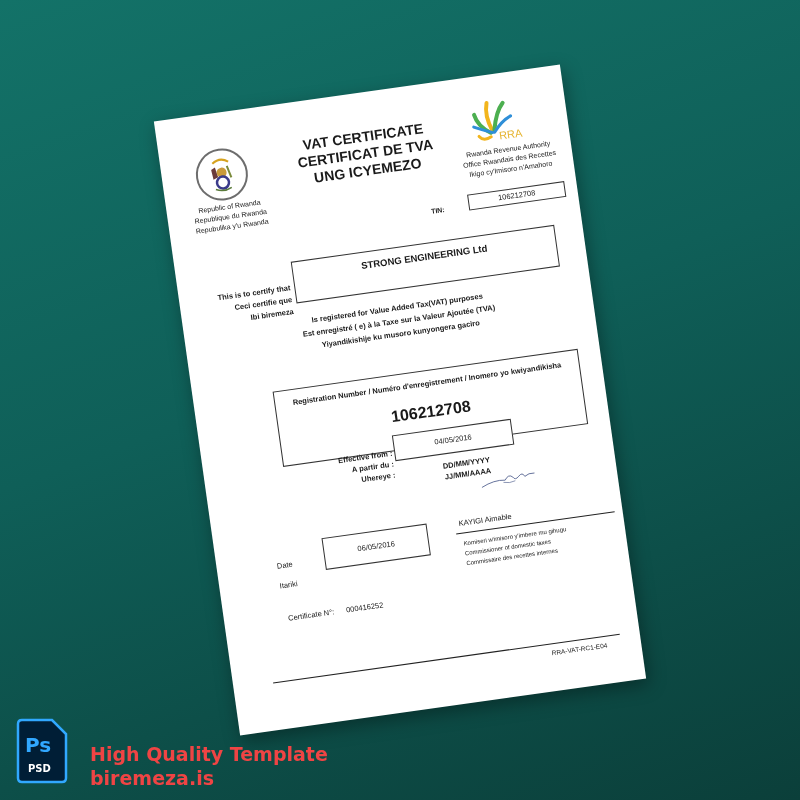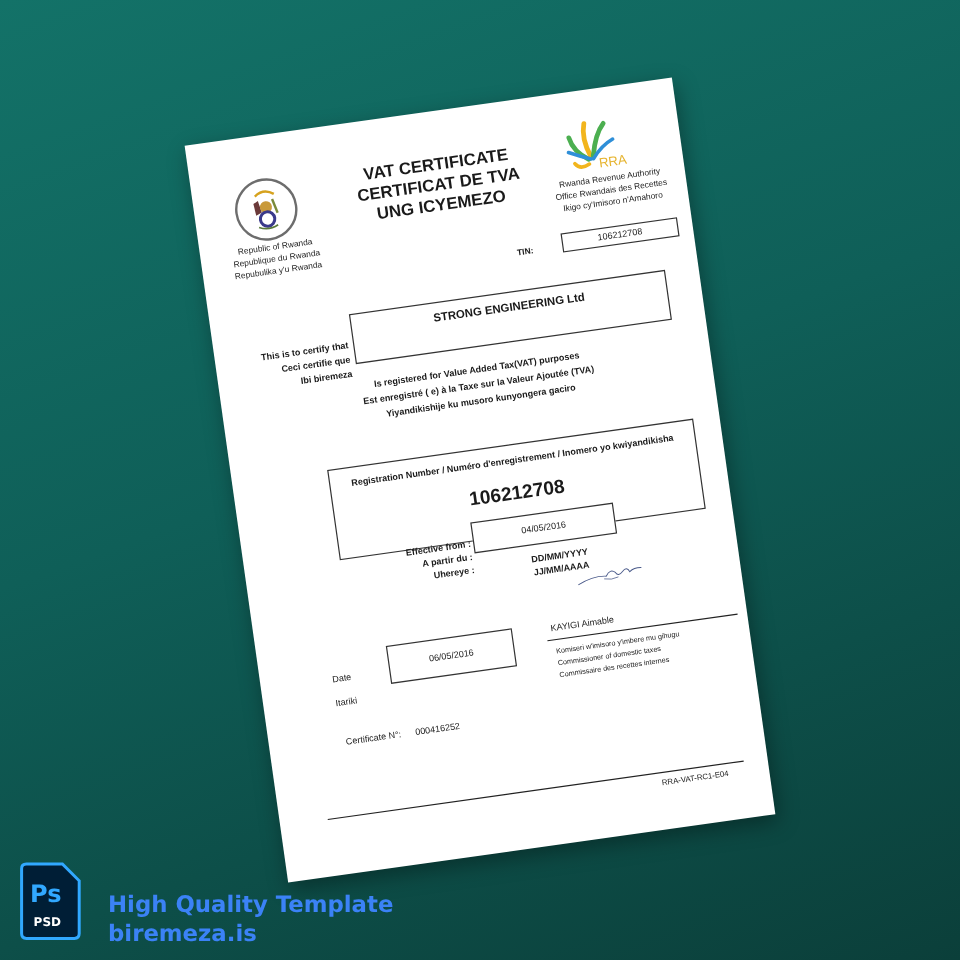--- a/index.html
+++ b/index.html
@@ -41,21 +41,21 @@
   .date-box { left:108px; top:436px; width:104px; height:30px; font-size:7.5px; line-height:30px; text-align:center; }
   .sig-name { left:246px; top:436px; font-size:7.5px; }
   .sig-line { left:242px; top:450px; width:160px; border-top:1px solid #222; }
   .sig-titles { left:248px; top:456px; font-size:6px; line-height:10px; }
   .cert-no { left:64px; top:506px; font-size:7.5px; }
   .cert-no span { margin-left:12px; }
   .bottom-line { left:40px; top:572px; width:350px; border-top:1px solid #222; }
   .form-code { left:320px; top:578px; font-size:6.5px; }
 
   .ps-icon { position:absolute; left:16px; top:718px; width:52px; height:66px; }
-  .promo { position:absolute; left:90px; top:742px; color:#3b82f6; font-weight:bold; font-size:19px; line-height:24px; font-family:"DejaVu Sans", sans-serif; }
+  .promo { position:absolute; left:90px; top:742px; color:#ef4444; font-weight:bold; font-size:19px; line-height:24px; font-family:"DejaVu Sans", sans-serif; }
 </style>
 </head>
 <body>
 
 <div class="paper">
 
   <div class="abs emblem">
     <svg viewBox="0 0 48 48">
       <path d="M16 12 Q24 6 32 12" stroke="#d6a21e" stroke-width="2" fill="none"></path>
       <path d="M14 18 L18 16 L20 26 L15 28 Z" fill="#6b3a3a"></path>

